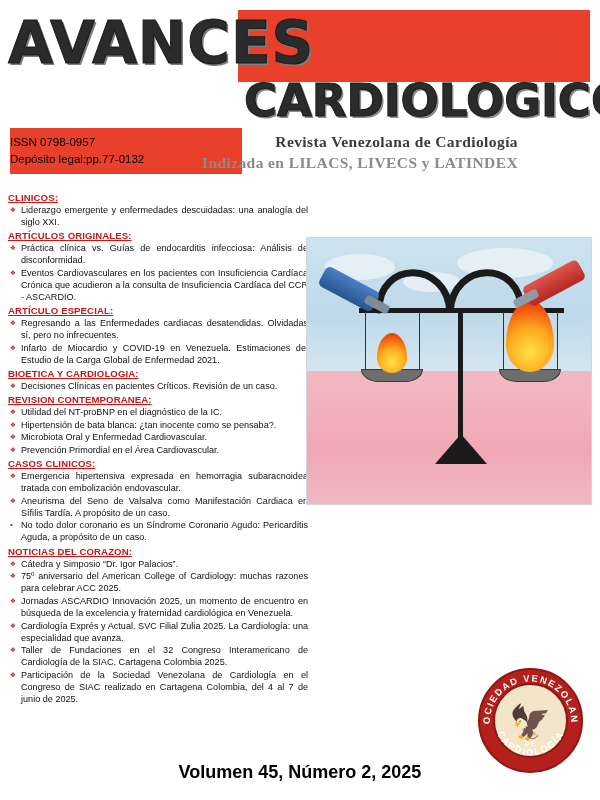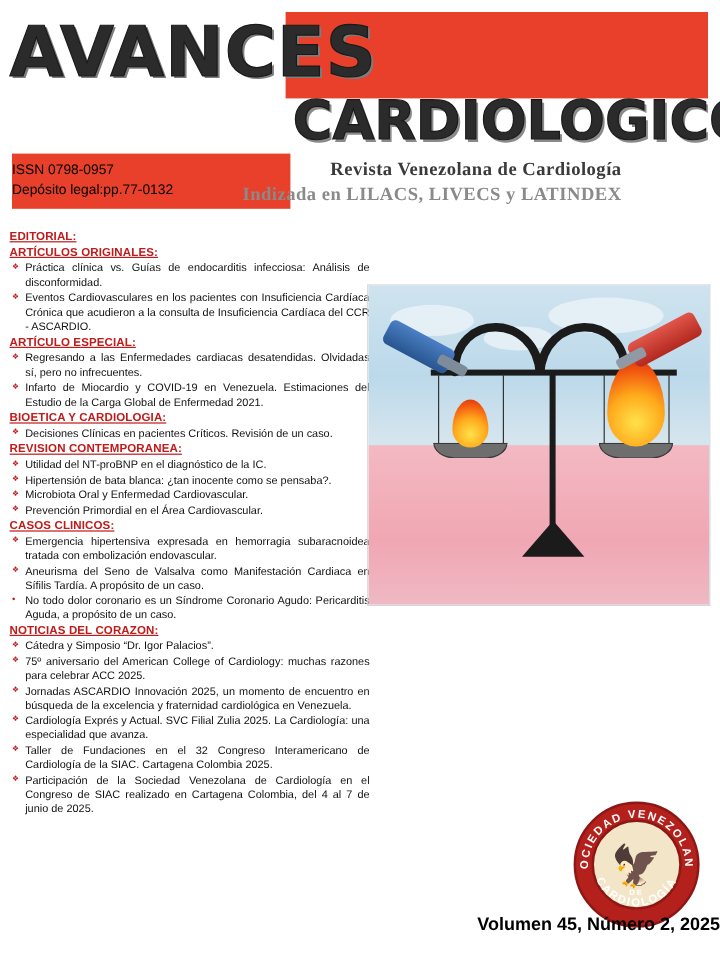--- a/index.html
+++ b/index.html
@@ -251,22 +251,22 @@
     font-size: 9.4px;
     font-weight: bold;
     letter-spacing: 1.6px;
   }
 
   
   .footer {
     position: absolute;
     left: 0; top: 762px;
     width: 600px;
-    text-align: right;
-    font-size: 15px;
+    text-align: center;
+    font-size: 18px;
     font-weight: bold;
     color: #000;
   }
 </style>
 </head>
 <body>
 
 <div class="masthead">
   <div class="red-bar-top"></div>
   <div class="red-bar-bottom"></div>
@@ -277,21 +277,24 @@
   <div class="issn-block">
     <div>ISSN 0798-0957</div>
     <div>Depósito legal:pp.77-0132</div>
   </div>
 </div>
 
 <div class="content">
 
   <div class="toc">
 
-    <div class="sec-head">EDITORIAL:</div>
+    <div class="sec-head">CLINICOS:</div>
+    <ul class="items">
+      <li>Liderazgo emergente y enfermedades descuidadas: una analogía del siglo XXI.</li>
+    </ul>
 
     <div class="sec-head">ARTÍCULOS ORIGINALES:</div>
     <ul class="items">
       <li>Práctica clínica vs. Guías de endocarditis infecciosa: Análisis de disconformidad.</li>
       <li>Eventos Cardiovasculares en los pacientes con Insuficiencia Cardíaca Crónica que acudieron a la consulta de Insuficiencia Cardíaca del CCR - ASCARDIO.</li>
     </ul>
 
     <div class="sec-head">ARTÍCULO ESPECIAL:</div>
     <ul class="items">
       <li>Regresando a las Enfermedades cardiacas desatendidas. Olvidadas sí, pero no infrecuentes.</li>

